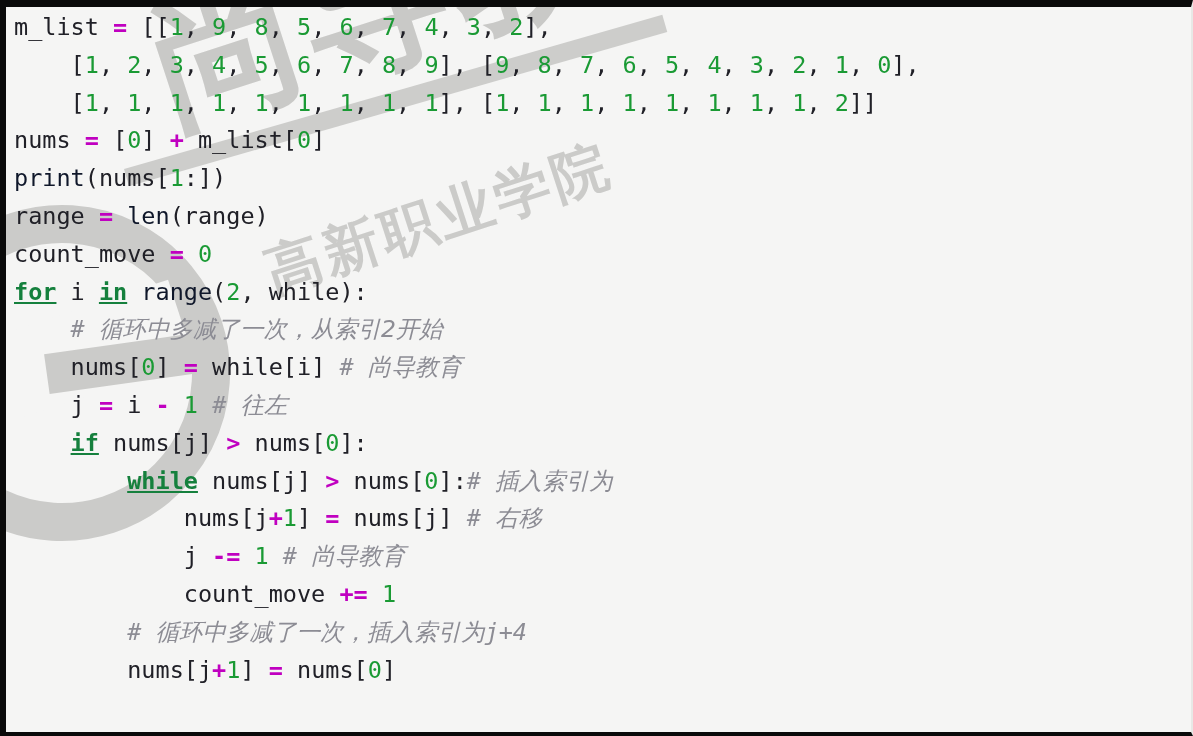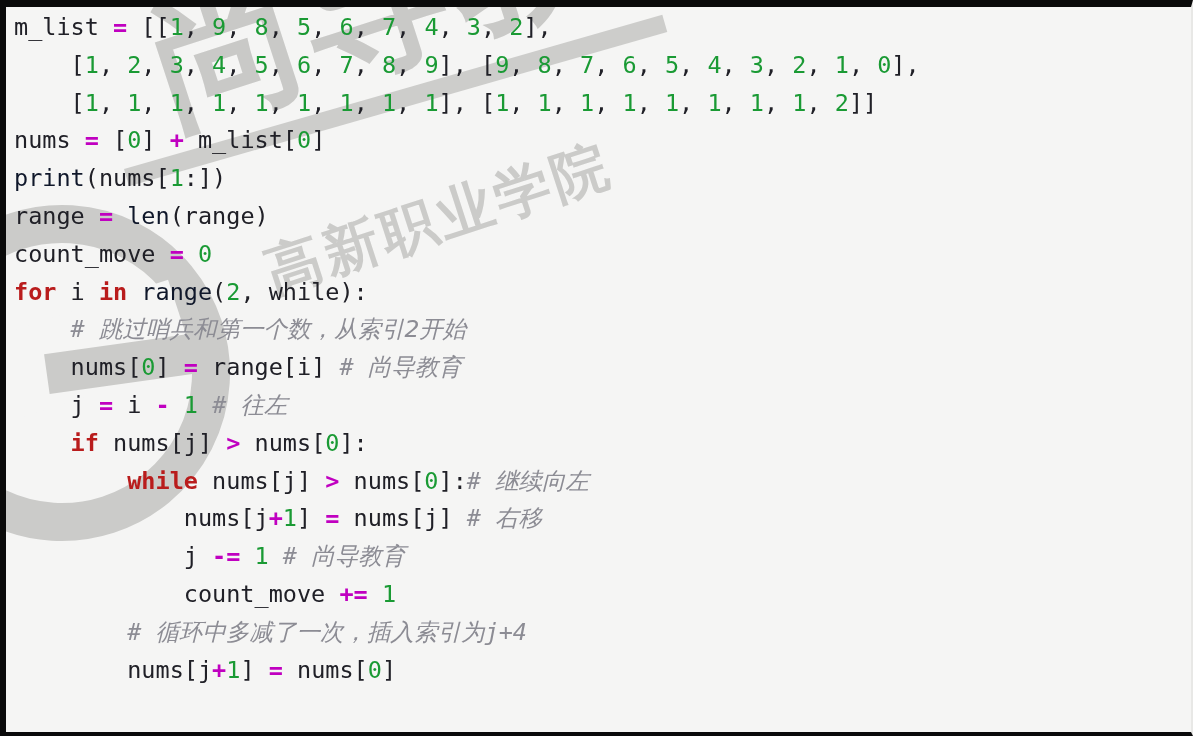--- a/index.html
+++ b/index.html
@@ -101,21 +101,21 @@
     font-size: 23.5px;
     line-height: 37.8px;
     color: #202027;
   }
   .line {
     white-space: pre;
     height: 37.8px;
   }
 
   
-  .kw   { color: #b91c1c; font-weight: bold; }       
+  .kw   { color: #15803d; font-weight: bold; text-decoration: underline; }       
   .fn   { color: #0f172a; }                          
   .num  { color: #1a9a34; }                          
   .op   { color: #c000c0; font-weight: bold; }       
   .br   { color: #202027; }                          
   .id   { color: #202027; }                          
   .cmt  { color: #8c8c94; font-style: italic; }      
   .cmt-cn {
     color: #8c8c94;
     font-style: italic;
     font-family: "DejaVu Sans", "Liberation Sans", sans-serif;
@@ -138,25 +138,25 @@
 
   <div id="code">
       <div class="line"><span class="id">m_list</span><span class="br"> </span><span class="op">=</span><span class="br"> </span><span class="br">[[</span><span class="num">1</span><span class="br">, </span><span class="num">9</span><span class="br">, </span><span class="num">8</span><span class="br">, </span><span class="num">5</span><span class="br">, </span><span class="num">6</span><span class="br">, </span><span class="num">7</span><span class="br">, </span><span class="num">4</span><span class="br">, </span><span class="num">3</span><span class="br">, </span><span class="num">2</span><span class="br">],</span></div>
       <div class="line"><span class="br">    </span><span class="br">[</span><span class="num">1</span><span class="br">, </span><span class="num">2</span><span class="br">, </span><span class="num">3</span><span class="br">, </span><span class="num">4</span><span class="br">, </span><span class="num">5</span><span class="br">, </span><span class="num">6</span><span class="br">, </span><span class="num">7</span><span class="br">, </span><span class="num">8</span><span class="br">, </span><span class="num">9</span><span class="br">], [</span><span class="num">9</span><span class="br">, </span><span class="num">8</span><span class="br">, </span><span class="num">7</span><span class="br">, </span><span class="num">6</span><span class="br">, </span><span class="num">5</span><span class="br">, </span><span class="num">4</span><span class="br">, </span><span class="num">3</span><span class="br">, </span><span class="num">2</span><span class="br">, </span><span class="num">1</span><span class="br">, </span><span class="num">0</span><span class="br">],</span></div>
       <div class="line"><span class="br">    </span><span class="br">[</span><span class="num">1</span><span class="br">, </span><span class="num">1</span><span class="br">, </span><span class="num">1</span><span class="br">, </span><span class="num">1</span><span class="br">, </span><span class="num">1</span><span class="br">, </span><span class="num">1</span><span class="br">, </span><span class="num">1</span><span class="br">, </span><span class="num">1</span><span class="br">, </span><span class="num">1</span><span class="br">], [</span><span class="num">1</span><span class="br">, </span><span class="num">1</span><span class="br">, </span><span class="num">1</span><span class="br">, </span><span class="num">1</span><span class="br">, </span><span class="num">1</span><span class="br">, </span><span class="num">1</span><span class="br">, </span><span class="num">1</span><span class="br">, </span><span class="num">1</span><span class="br">, </span><span class="num">2</span><span class="br">]]</span></div>
       <div class="line"><span class="id">nums</span><span class="br"> </span><span class="op">=</span><span class="br"> [</span><span class="num">0</span><span class="br">] </span><span class="op">+</span><span class="id"> m_list[</span><span class="num">0</span><span class="br">]</span></div>
       <div class="line"><span class="fn">print</span><span class="id">(nums[</span><span class="num">1</span><span class="br">:])</span></div>
       <div class="line"><span class="id">range</span><span class="br"> </span><span class="op">=</span><span class="br"> </span><span class="fn">len</span><span class="id">(range)</span></div>
       <div class="line"><span class="id">count_move</span><span class="br"> </span><span class="op">=</span><span class="br"> </span><span class="num">0</span></div>
       <div class="line"><span class="kw">for</span><span class="id"> i </span><span class="kw">in</span><span class="br"> </span><span class="fn">range</span><span class="br">(</span><span class="num">2</span><span class="id">, while):</span></div>
-      <div class="line"><span class="br">    </span><span class="cmt"># </span><span class="cmt-cn">跳过哨兵和第一个数，从索引2开始</span></div>
-      <div class="line"><span class="id">    nums[</span><span class="num">0</span><span class="br">] </span><span class="op">=</span><span class="id"> range[i] </span><span class="cmt"># </span><span class="cmt-cn">尚导教育</span></div>
+      <div class="line"><span class="br">    </span><span class="cmt"># </span><span class="cmt-cn">循环中多减了一次，从索引2开始</span></div>
+      <div class="line"><span class="id">    nums[</span><span class="num">0</span><span class="br">] </span><span class="op">=</span><span class="id"> while[i] </span><span class="cmt"># </span><span class="cmt-cn">尚导教育</span></div>
       <div class="line"><span class="id">    j </span><span class="op">=</span><span class="id"> i </span><span class="op">-</span><span class="br"> </span><span class="num">1</span><span class="br"> </span><span class="cmt"># </span><span class="cmt-cn">往左</span></div>
       <div class="line"><span class="br">    </span><span class="kw">if</span><span class="id"> nums[j] </span><span class="op">&gt;</span><span class="id"> nums[</span><span class="num">0</span><span class="br">]:</span></div>
-      <div class="line"><span class="br">        </span><span class="kw">while</span><span class="id"> nums[j] </span><span class="op">&gt;</span><span class="id"> nums[</span><span class="num">0</span><span class="br">]:</span><span class="cmt"># </span><span class="cmt-cn">继续向左</span></div>
+      <div class="line"><span class="br">        </span><span class="kw">while</span><span class="id"> nums[j] </span><span class="op">&gt;</span><span class="id"> nums[</span><span class="num">0</span><span class="br">]:</span><span class="cmt"># </span><span class="cmt-cn">插入索引为</span></div>
       <div class="line"><span class="id">            nums[j</span><span class="op">+</span><span class="num">1</span><span class="br">] </span><span class="op">=</span><span class="id"> nums[j] </span><span class="cmt"># </span><span class="cmt-cn">右移</span></div>
       <div class="line"><span class="id">            j </span><span class="op">-=</span><span class="br"> </span><span class="num">1</span><span class="br"> </span><span class="cmt"># </span><span class="cmt-cn">尚导教育</span></div>
       <div class="line"><span class="id">            count_move </span><span class="op">+=</span><span class="br"> </span><span class="num">1</span></div>
       <div class="line"><span class="br">        </span><span class="cmt"># </span><span class="cmt-cn">循环中多减了一次，插入索引为</span><span class="cmt">j+4</span></div>
       <div class="line"><span class="id">        nums[j</span><span class="op">+</span><span class="num">1</span><span class="br">] </span><span class="op">=</span><span class="id"> nums[</span><span class="num">0</span><span class="br">]</span></div>
       <div class="line">&nbsp;</div>
       <div class="line"><span class="fn">print</span><span class="id">(nums[</span><span class="num">1</span><span class="br">:])</span></div>
     </div>
 
 </div>

